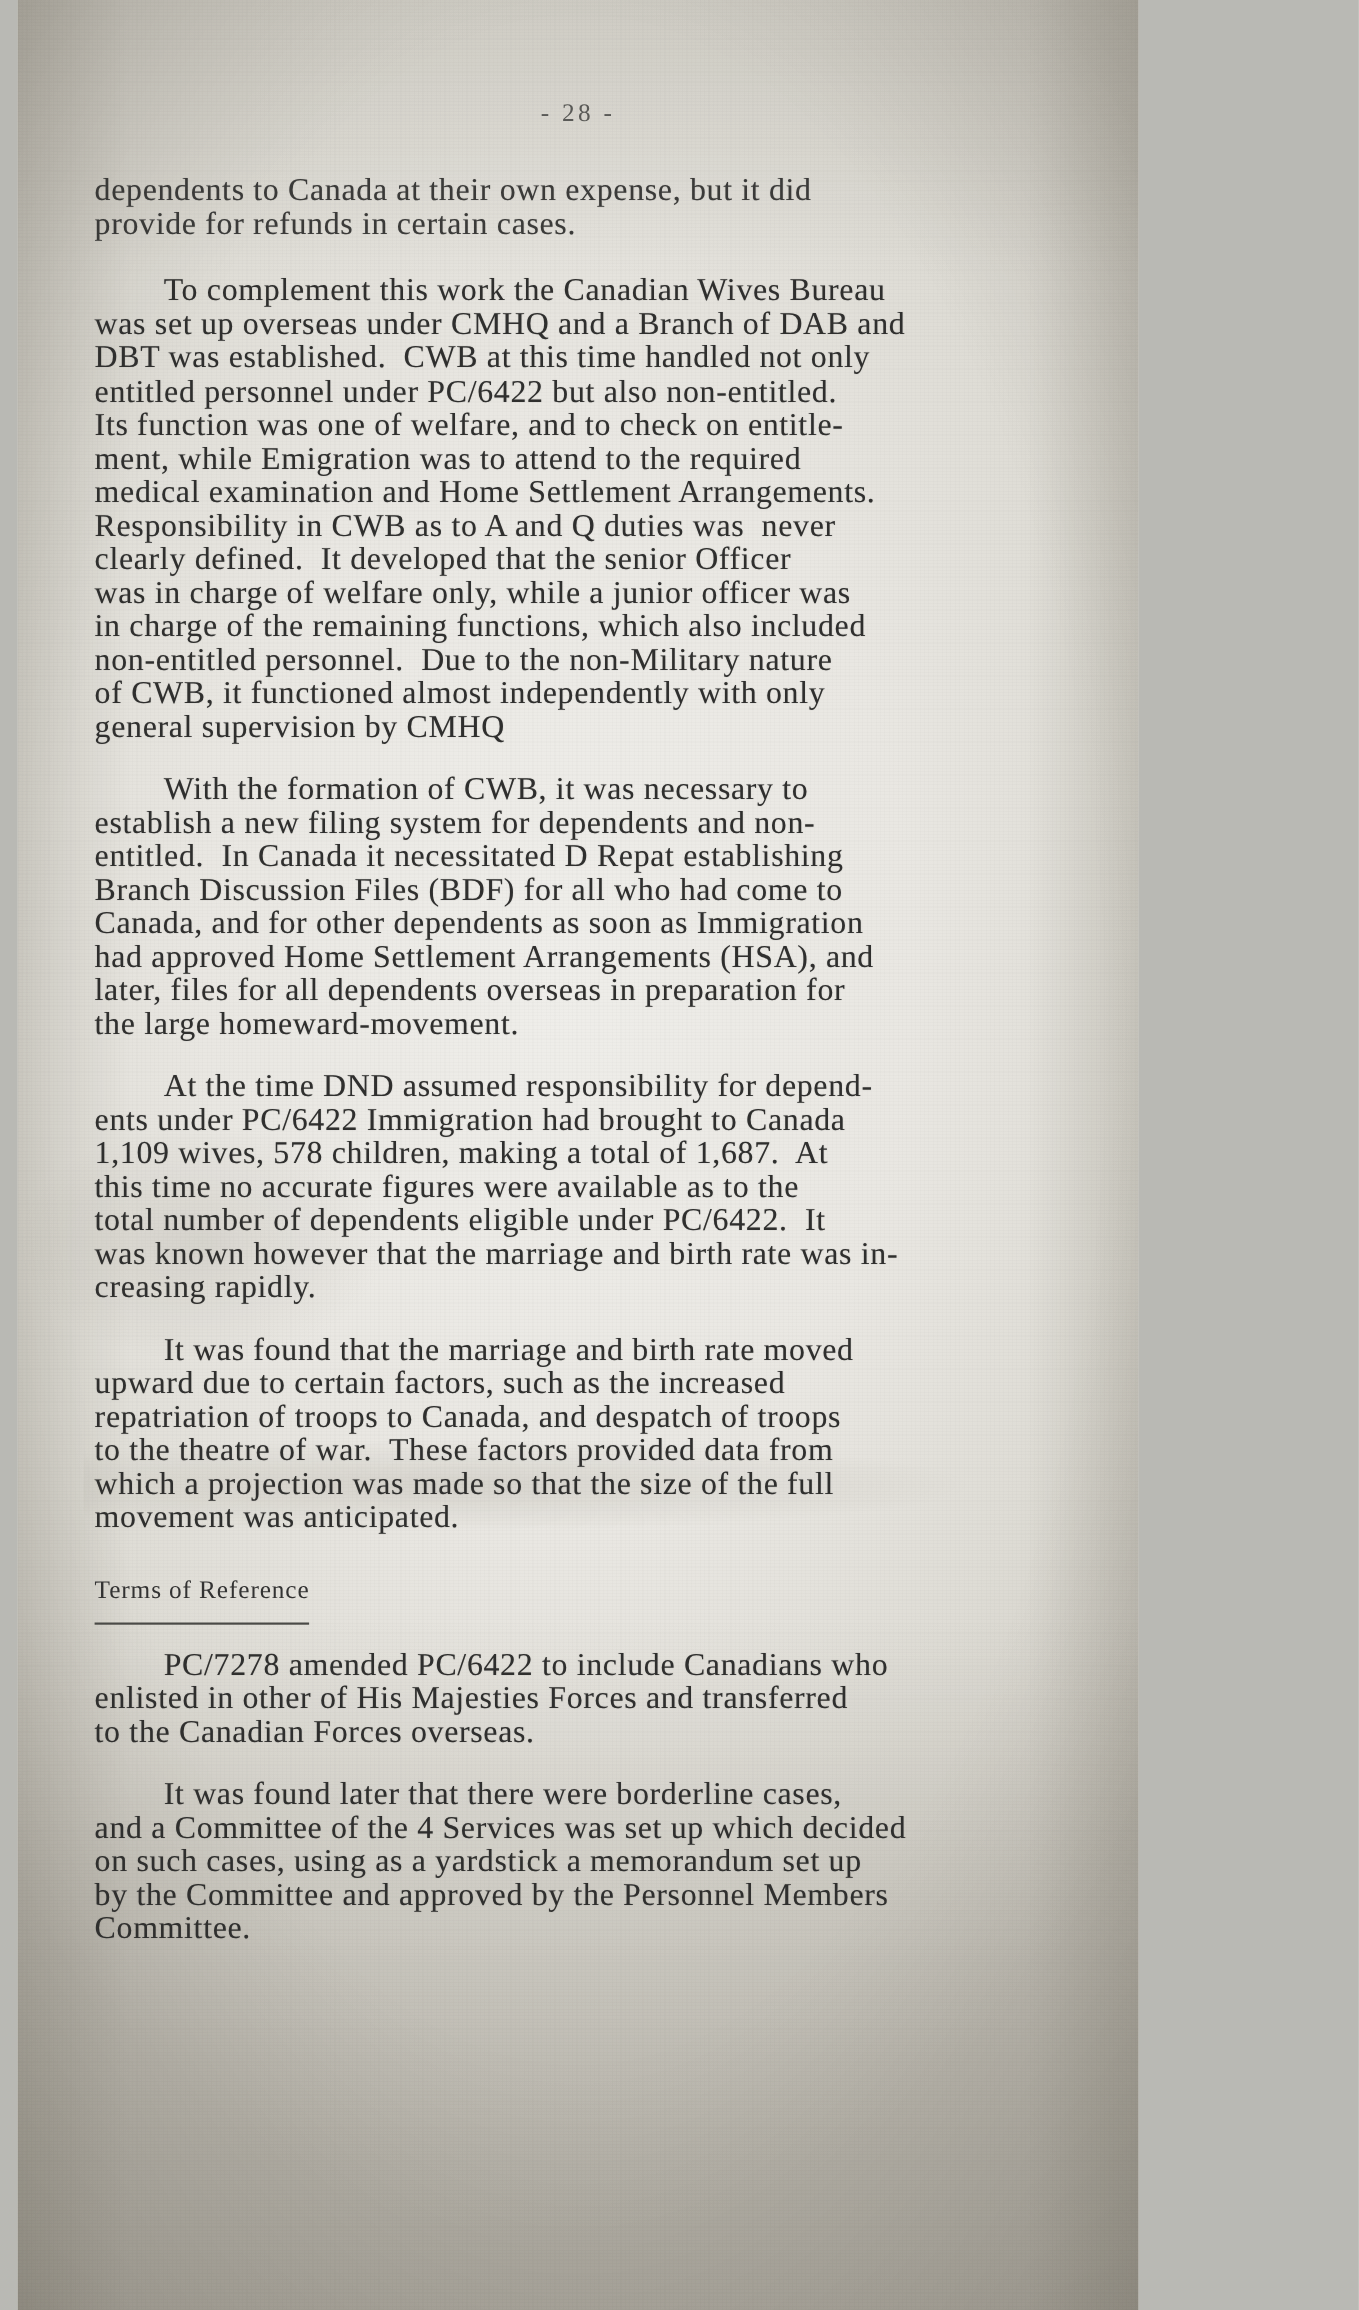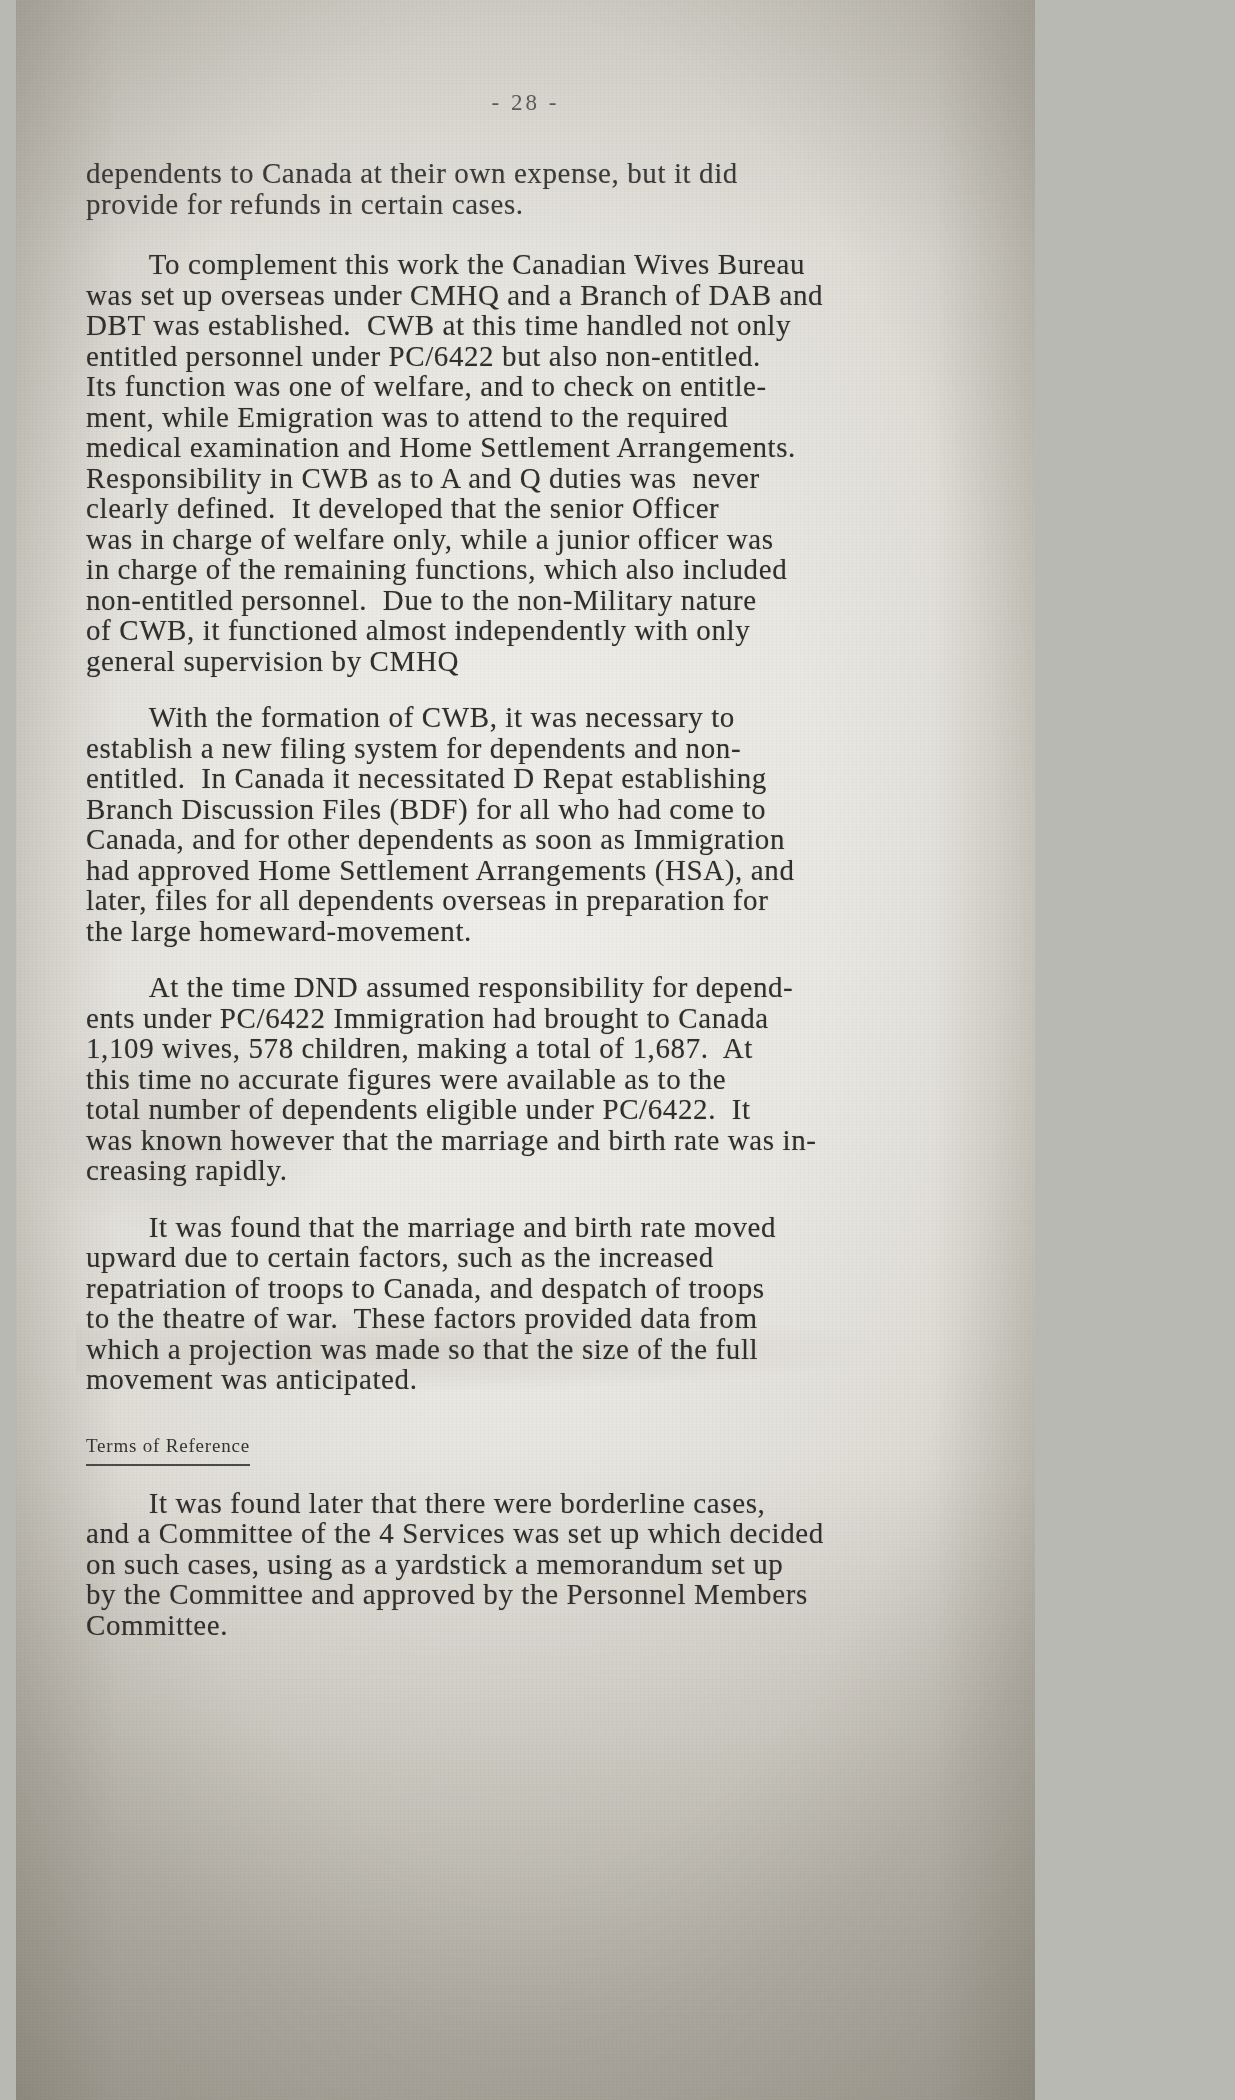--- a/index.html
+++ b/index.html
@@ -74,26 +74,26 @@
     font-size: 29px;
     line-height: 30.5px;
     letter-spacing: 0.6px;
     margin: 0 0 26px 0;
     white-space: pre-wrap;
     color: #2f2f2e;
     text-shadow: 0 0 1px rgba(60,60,58,0.35);
   }
   p.first { margin-bottom: 30px; }
   .heading {
-    font-size: 19px;
+    font-size: 23px;
     line-height: 30px;
     letter-spacing: 0.8px;
     display: inline-block;
     border-bottom: 2px solid #4a4a47;
-    padding-bottom: 3px;
+    padding-bottom: 14px;
     margin: 10px 0 22px 0;
     color: #333;
   }
   .fade-1 { color: #3b3b39; }
   .fade-2 { color: #44443f; opacity: .93; }
   .fade-dark { color: #232322; }
   .bottom-heavy {
     color: #1f1f1e;
     text-shadow: 0 0 1.4px rgba(30,30,28,0.6);
   }
@@ -139,20 +139,23 @@
 creasing rapidly.</p>
     <p class="para fade-1">        It was found that the marriage and birth rate moved
 upward due to certain factors, such as the increased
 repatriation of troops to Canada, and despatch of troops
 to the theatre of war.  These factors provided data from
 which a projection was made so that the size of the full
 movement was anticipated.</p>
 
     <div class="heading">Terms of Reference</div>
 
+    <p class="para fade-dark">        PC/7278 amended PC/6422 to include Canadians who
+enlisted in other of His Majesties Forces and transferred
+to the Canadian Forces overseas.</p>
     <p class="para bottom-heavy">        It was found later that there were borderline cases,
 and a Committee of the 4 Services was set up which decided
 on such cases, using as a yardstick a memorandum set up
 by the Committee and approved by the Personnel Members
 Committee.</p>
 
   </div>
 
   <div class="smudge-b"></div>
   <div class="smudge-a"></div>

